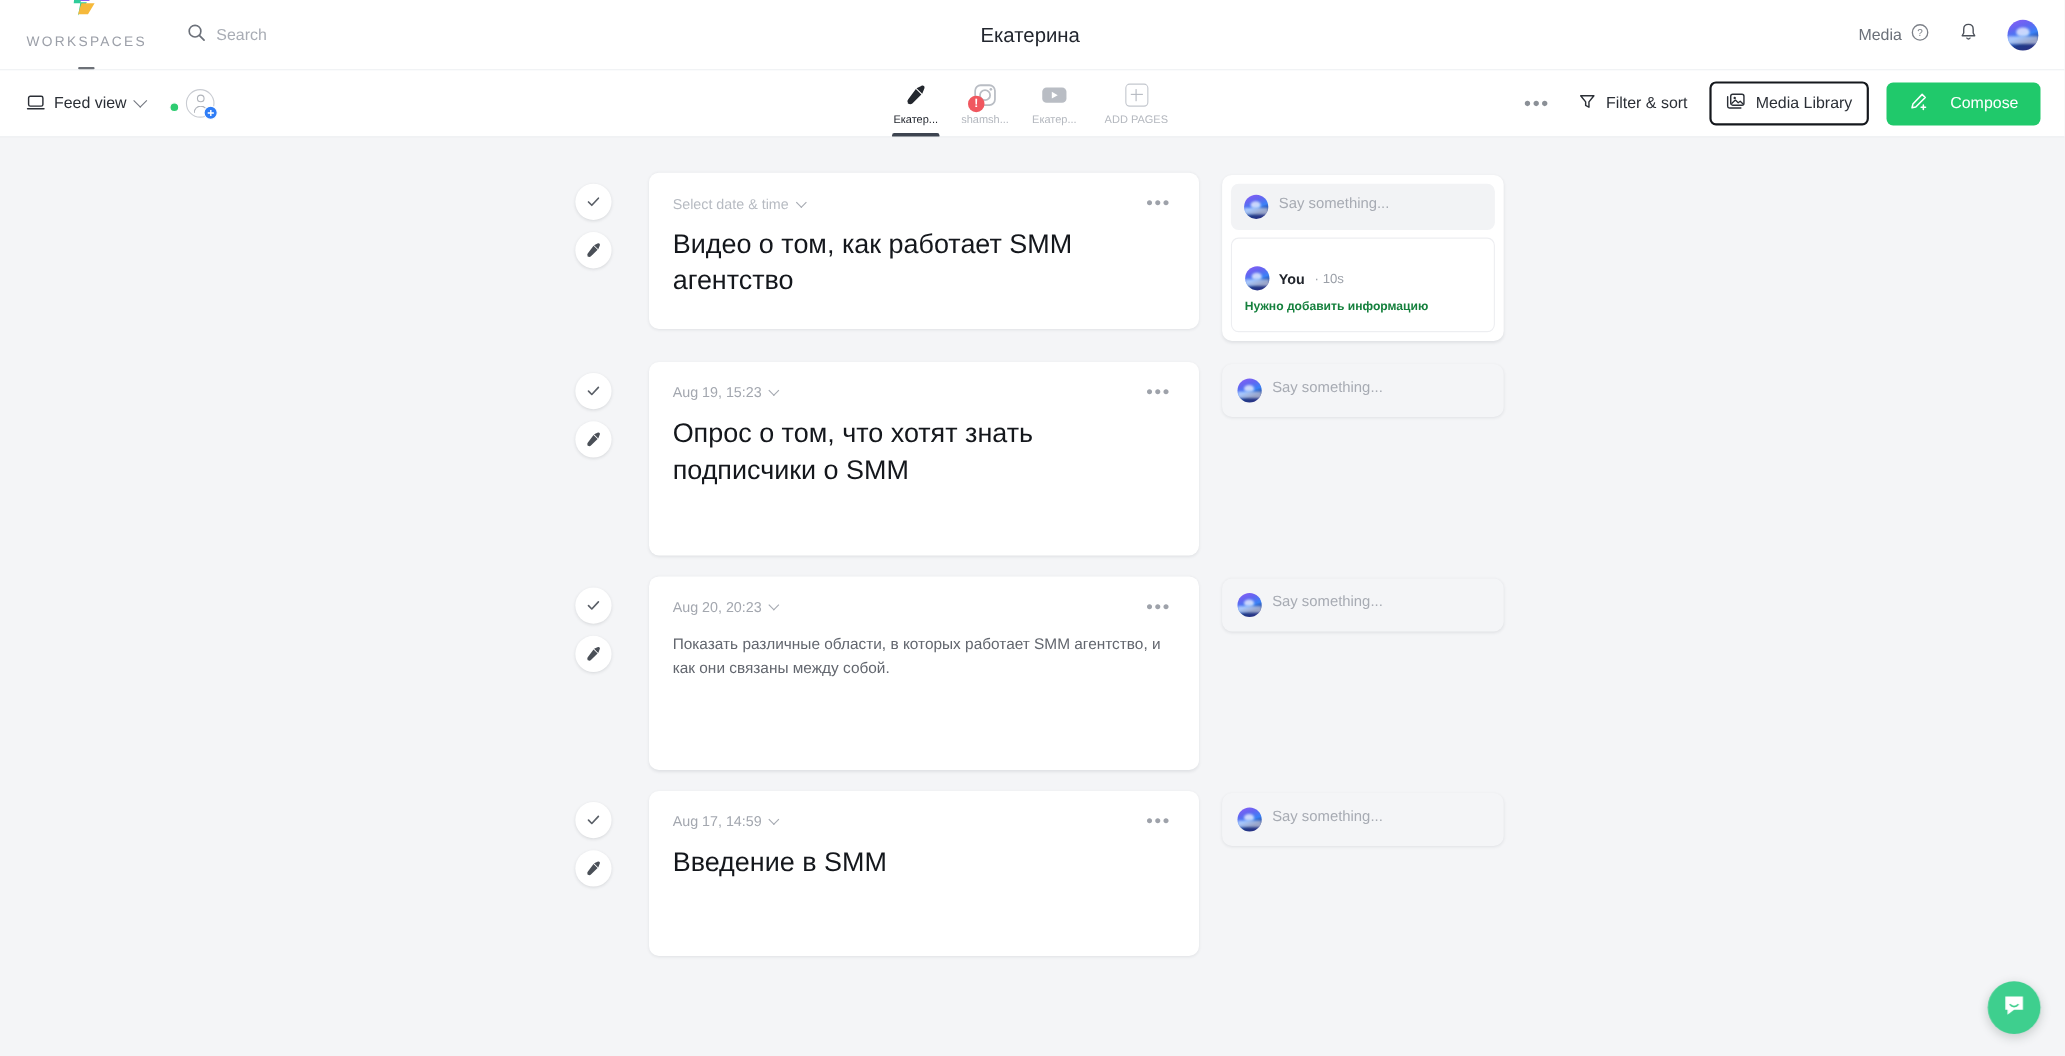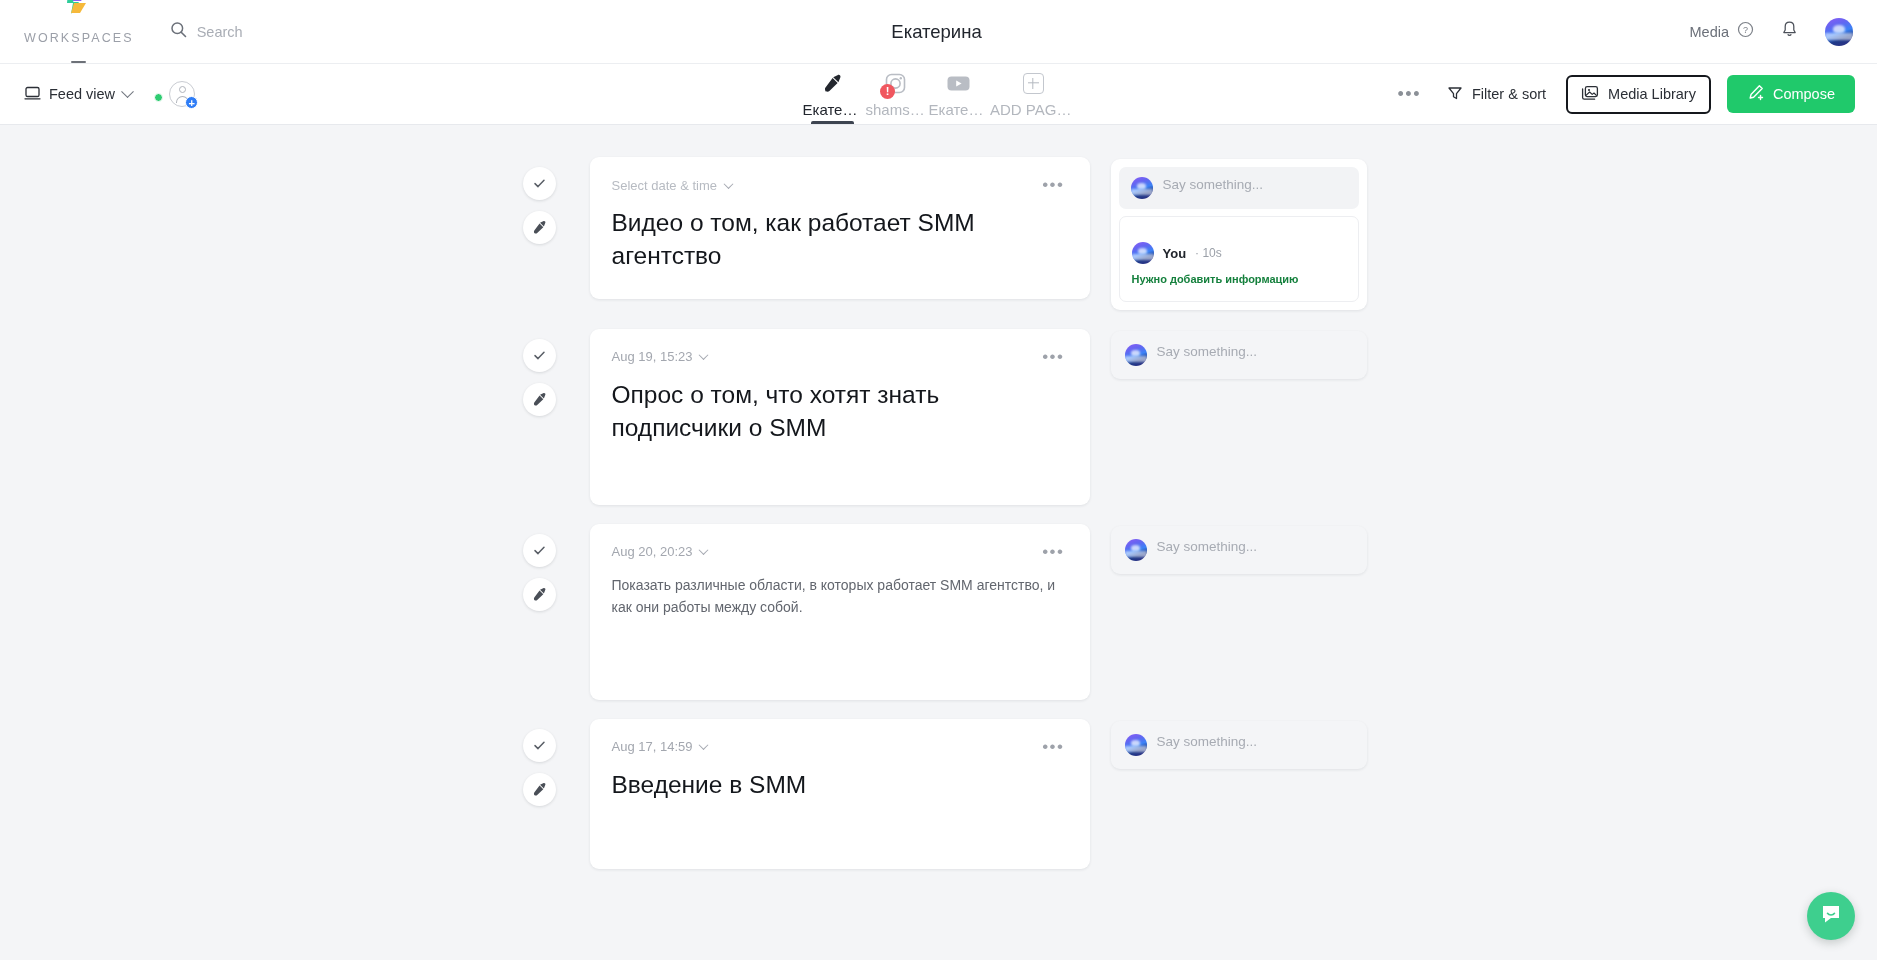--- a/index.html
+++ b/index.html
@@ -126,21 +126,21 @@
     pointer-events: none;
   }
   .page-tab {
     width: 63px; height: 100%;
     display: flex; flex-direction: column; align-items: center;
     justify-content: center; gap: 5px;
     position: relative; cursor: pointer; pointer-events: auto;
   }
   .page-tab .ptab-icon { height: 25px; display: flex; align-items: center; justify-content: center; position: relative; }
   .page-tab .ptab-label {
-    font-size: 15px; color: #b3b7be; max-width: 60px;
+    font-size: 10px; color: #b3b7be; max-width: 60px;
     white-space: nowrap; overflow: hidden; text-overflow: ellipsis; text-align: center;
   }
   .page-tab.active .ptab-label { color: #22262e; }
   .page-tab.active::after {
     content: ""; position: absolute; bottom: 0; left: 10px; right: 10px;
     height: 3px; background: #3d4450; border-radius: 2px 2px 0 0;
   }
   .err-badge {
     position: absolute; left: -4px; bottom: -3px;
     width: 15px; height: 15px; border-radius: 50%;
@@ -169,21 +169,21 @@
     display: flex; align-items: center; gap: 9px;
     font-size: 14.5px; color: #2b2f36; cursor: pointer; padding: 5px 4px;
   }
   .media-btn {
     display: flex; align-items: center; gap: 9px;
     font-size: 14.5px; color: #2b2f36; cursor: pointer;
     border: 2px solid #15181d; border-radius: 6px;
     padding: 7px 13px; background: #fff;
   }
   .compose-btn {
-    display: flex; align-items: center; gap: 9px;
+    display: flex; align-items: center; gap: 21px;
     font-size: 14.5px; color: #fff; cursor: pointer;
     background: #20c96b; border-radius: 6px;
     padding: 9px 20px;
   }
 
   
   .feed-area {
     height: calc(960px - 64px - 61px);
     overflow: hidden;
     position: relative;
@@ -522,21 +522,21 @@
       </span>
     </div>
     <div class="post-card" style="min-height:176px;">
       <div class="card-head">
         <span class="card-date">
           <span>Aug 20, 20:23</span>
           <span class="chev-sm"></span>
         </span>
         <span class="card-menu">•••</span>
       </div>
-      <div class="card-body">Показать различные области, в которых работает SMM агентство, и как они работы между собой.</div>
+      <div class="card-body">Показать различные области, в которых работает SMM агентство, и как они связаны между собой.</div>
     </div>
     <div class="comments-col">
       <div class="say-row plain say-standalone">
         <span class="avatar" style="width:22px;height:22px;"></span>
         <span class="say-text">Say something...</span>
       </div>
     </div>
   </div>
 
   <div class="feed-row">

